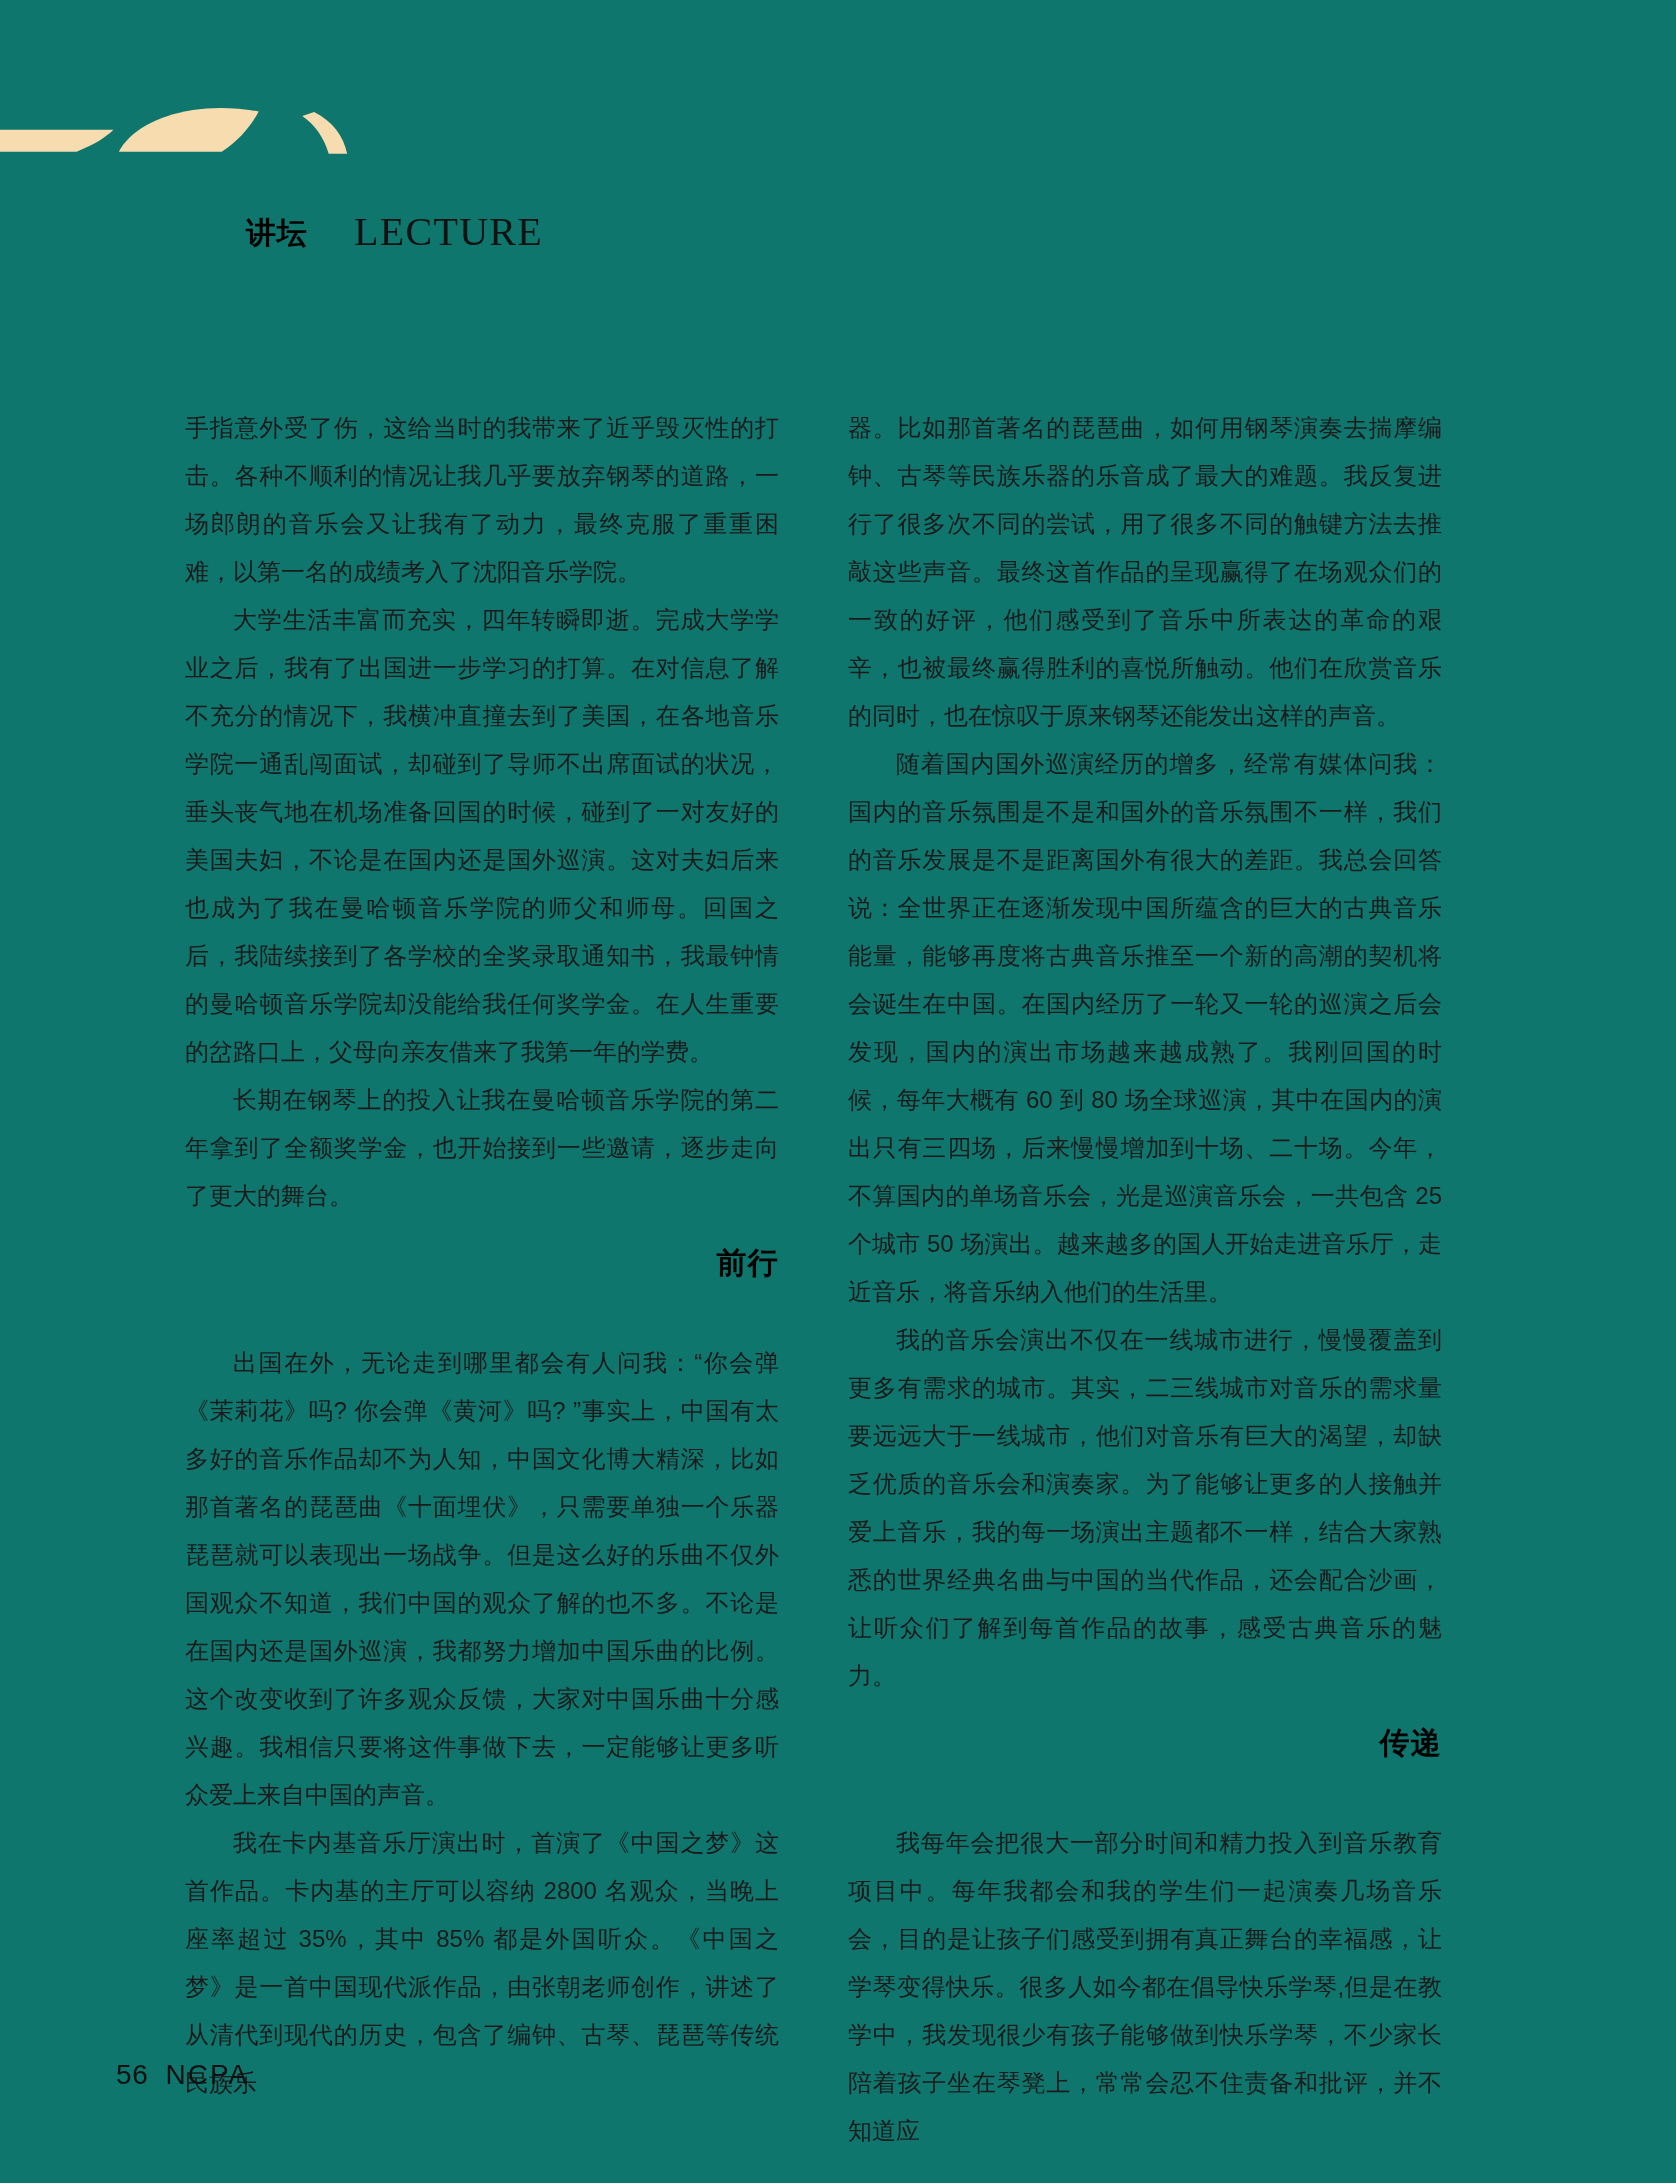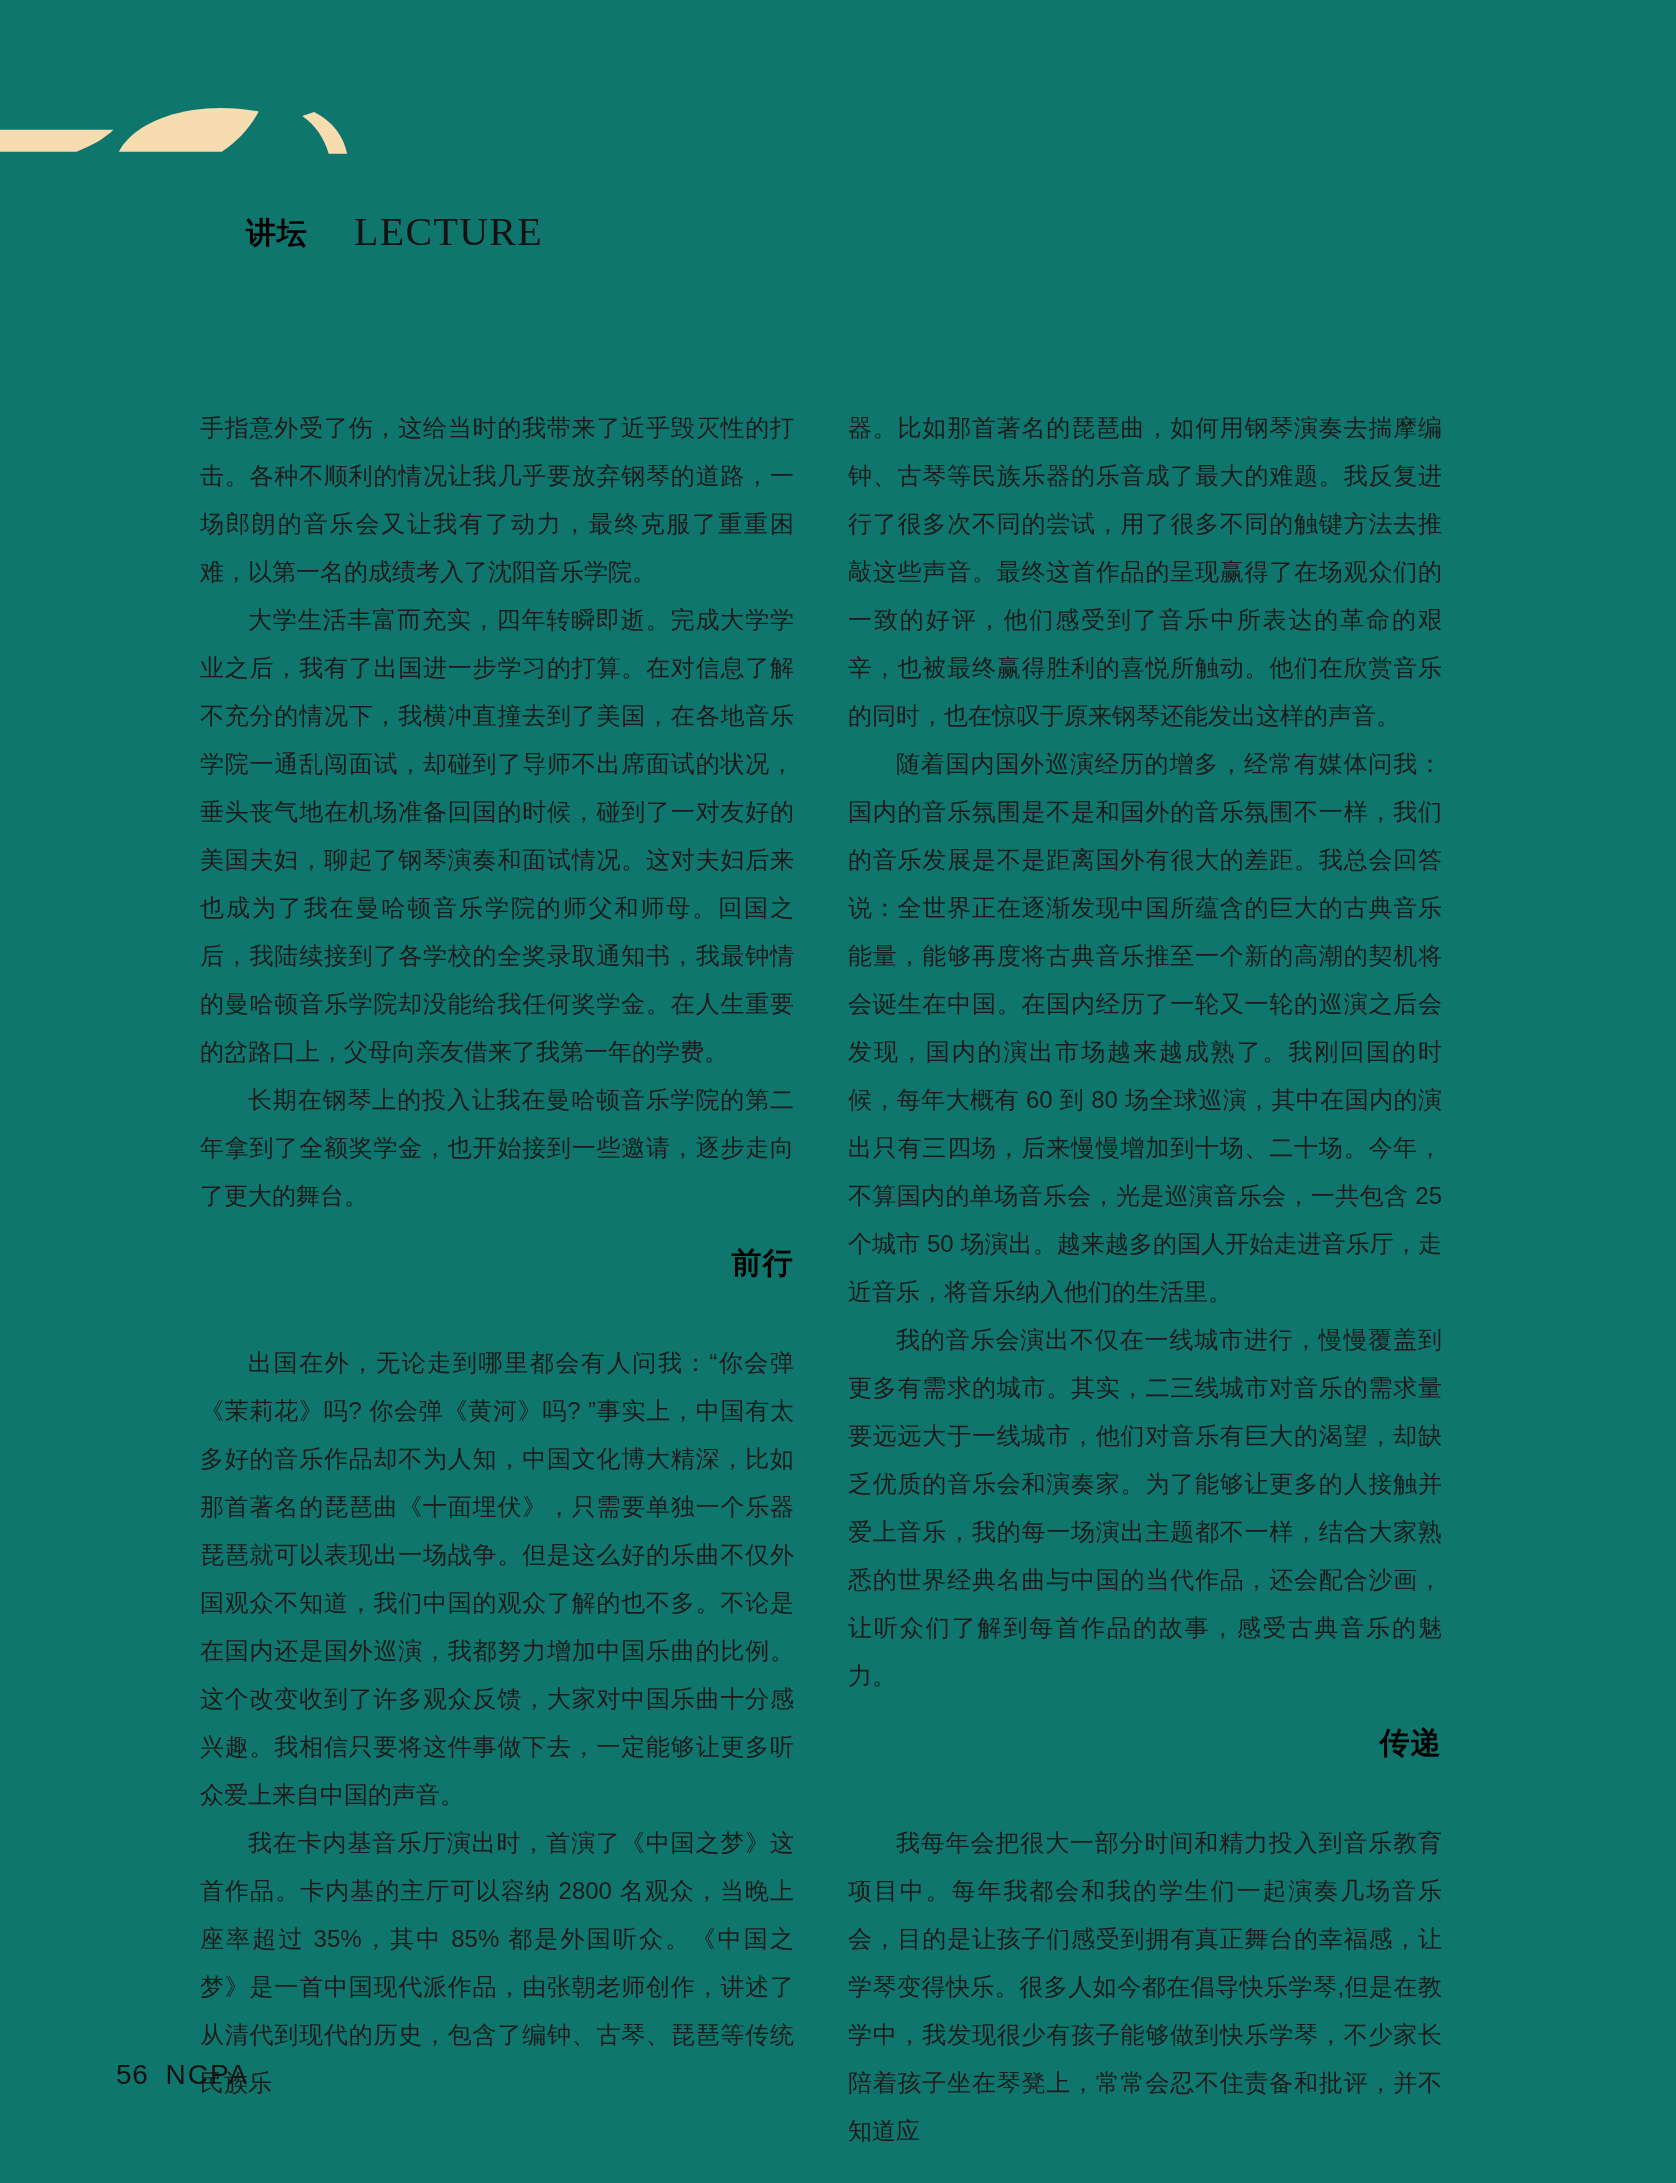--- a/index.html
+++ b/index.html
@@ -24,21 +24,21 @@
     font-size:40px;line-height:34px;color:#121212;
     letter-spacing:1.3px;white-space:nowrap;
   }
 
   
   .col{
     position:absolute;top:404px;width:594px;
     font-size:24px;line-height:48px;
     text-align:justify;color:#1b1b1b;
   }
-  .col-left{left:200px;}
+  .col-left{left:185px;}
   .col-right{left:848px;}
   .col p{margin:0;padding:0;}
   .col p.indent{text-indent:48px;}
   .col h2{
     margin:24px 0 57px 0;padding:0;
     font-size:30px;line-height:38px;font-weight:bold;color:#000;
     letter-spacing:1.3px;text-align:right;
   }
 
   
@@ -70,21 +70,21 @@
                L498,93
                C491,69 477,49 458,36
                Z" fill="#F6DCAE"></path>
     </svg>
     <div class="zh-title">讲坛</div>
     <div class="en-title">LECTURE</div>
   </div>
 
   <div class="col col-left">
     <p>手指意外受了伤，这给当时的我带来了近乎毁灭性的打击。各种不顺利的情况让我几乎要放弃钢琴的道路，一场郎朗的音乐会又让我有了动力，最终克服了重重困难，以第一名的成绩考入了沈阳音乐学院。</p>
-    <p class="indent">大学生活丰富而充实，四年转瞬即逝。完成大学学业之后，我有了出国进一步学习的打算。在对信息了解不充分的情况下，我横冲直撞去到了美国，在各地音乐学院一通乱闯面试，却碰到了导师不出席面试的状况，垂头丧气地在机场准备回国的时候，碰到了一对友好的美国夫妇，聊起了钢琴演奏和面试情况。这对夫妇后来也成为了我在曼哈顿音乐学院的师父和师母。回国之后，我陆续接到了各学校的全奖录取通知书，我最钟情的曼哈顿音乐学院却没能给我任何奖学金。在人生重要的岔路口上，父母向亲友借来了我第一年的学费。</p>
+    <p class="indent">大学生活丰富而充实，四年转瞬即逝。完成大学学业之后，我有了出国进一步学习的打算。在对信息了解不充分的情况下，我横冲直撞去到了美国，在各地音乐学院一通乱闯面试，却碰到了导师不出席面试的状况，垂头丧气地在机场准备回国的时候，碰到了一对友好的美国夫妇，不论是在国内还是国外巡演。这对夫妇后来也成为了我在曼哈顿音乐学院的师父和师母。回国之后，我陆续接到了各学校的全奖录取通知书，我最钟情的曼哈顿音乐学院却没能给我任何奖学金。在人生重要的岔路口上，父母向亲友借来了我第一年的学费。</p>
     <p class="indent">长期在钢琴上的投入让我在曼哈顿音乐学院的第二年拿到了全额奖学金，也开始接到一些邀请，逐步走向了更大的舞台。</p>
     <h2>前行</h2>
     <p class="indent">出国在外，无论走到哪里都会有人问我：“你会弹《茉莉花》吗? 你会弹《黄河》吗? ”事实上，中国有太多好的音乐作品却不为人知，中国文化博大精深，比如那首著名的琵琶曲《十面埋伏》，只需要单独一个乐器琵琶就可以表现出一场战争。但是这么好的乐曲不仅外国观众不知道，我们中国的观众了解的也不多。不论是在国内还是国外巡演，我都努力增加中国乐曲的比例。这个改变收到了许多观众反馈，大家对中国乐曲十分感兴趣。我相信只要将这件事做下去，一定能够让更多听众爱上来自中国的声音。</p>
     <p class="indent">我在卡内基音乐厅演出时，首演了《中国之梦》这首作品。卡内基的主厅可以容纳 2800 名观众，当晚上座率超过 35%，其中 85% 都是外国听众。《中国之梦》是一首中国现代派作品，由张朝老师创作，讲述了从清代到现代的历史，包含了编钟、古琴、琵琶等传统民族乐</p>
   </div>
 
   <div class="col col-right">
     <p>器。比如那首著名的琵琶曲，如何用钢琴演奏去揣摩编钟、古琴等民族乐器的乐音成了最大的难题。我反复进行了很多次不同的尝试，用了很多不同的触键方法去推敲这些声音。最终这首作品的呈现赢得了在场观众们的一致的好评，他们感受到了音乐中所表达的革命的艰辛，也被最终赢得胜利的喜悦所触动。他们在欣赏音乐的同时，也在惊叹于原来钢琴还能发出这样的声音。</p>
     <p class="indent">随着国内国外巡演经历的增多，经常有媒体问我：国内的音乐氛围是不是和国外的音乐氛围不一样，我们的音乐发展是不是距离国外有很大的差距。我总会回答说：全世界正在逐渐发现中国所蕴含的巨大的古典音乐能量，能够再度将古典音乐推至一个新的高潮的契机将会诞生在中国。在国内经历了一轮又一轮的巡演之后会发现，国内的演出市场越来越成熟了。我刚回国的时候，每年大概有 60 到 80 场全球巡演，其中在国内的演出只有三四场，后来慢慢增加到十场、二十场。今年，不算国内的单场音乐会，光是巡演音乐会，一共包含 25 个城市 50 场演出。越来越多的国人开始走进音乐厅，走近音乐，将音乐纳入他们的生活里。</p>
     <p class="indent">我的音乐会演出不仅在一线城市进行，慢慢覆盖到更多有需求的城市。其实，二三线城市对音乐的需求量要远远大于一线城市，他们对音乐有巨大的渴望，却缺乏优质的音乐会和演奏家。为了能够让更多的人接触并爱上音乐，我的每一场演出主题都不一样，结合大家熟悉的世界经典名曲与中国的当代作品，还会配合沙画，让听众们了解到每首作品的故事，感受古典音乐的魅力。</p>

